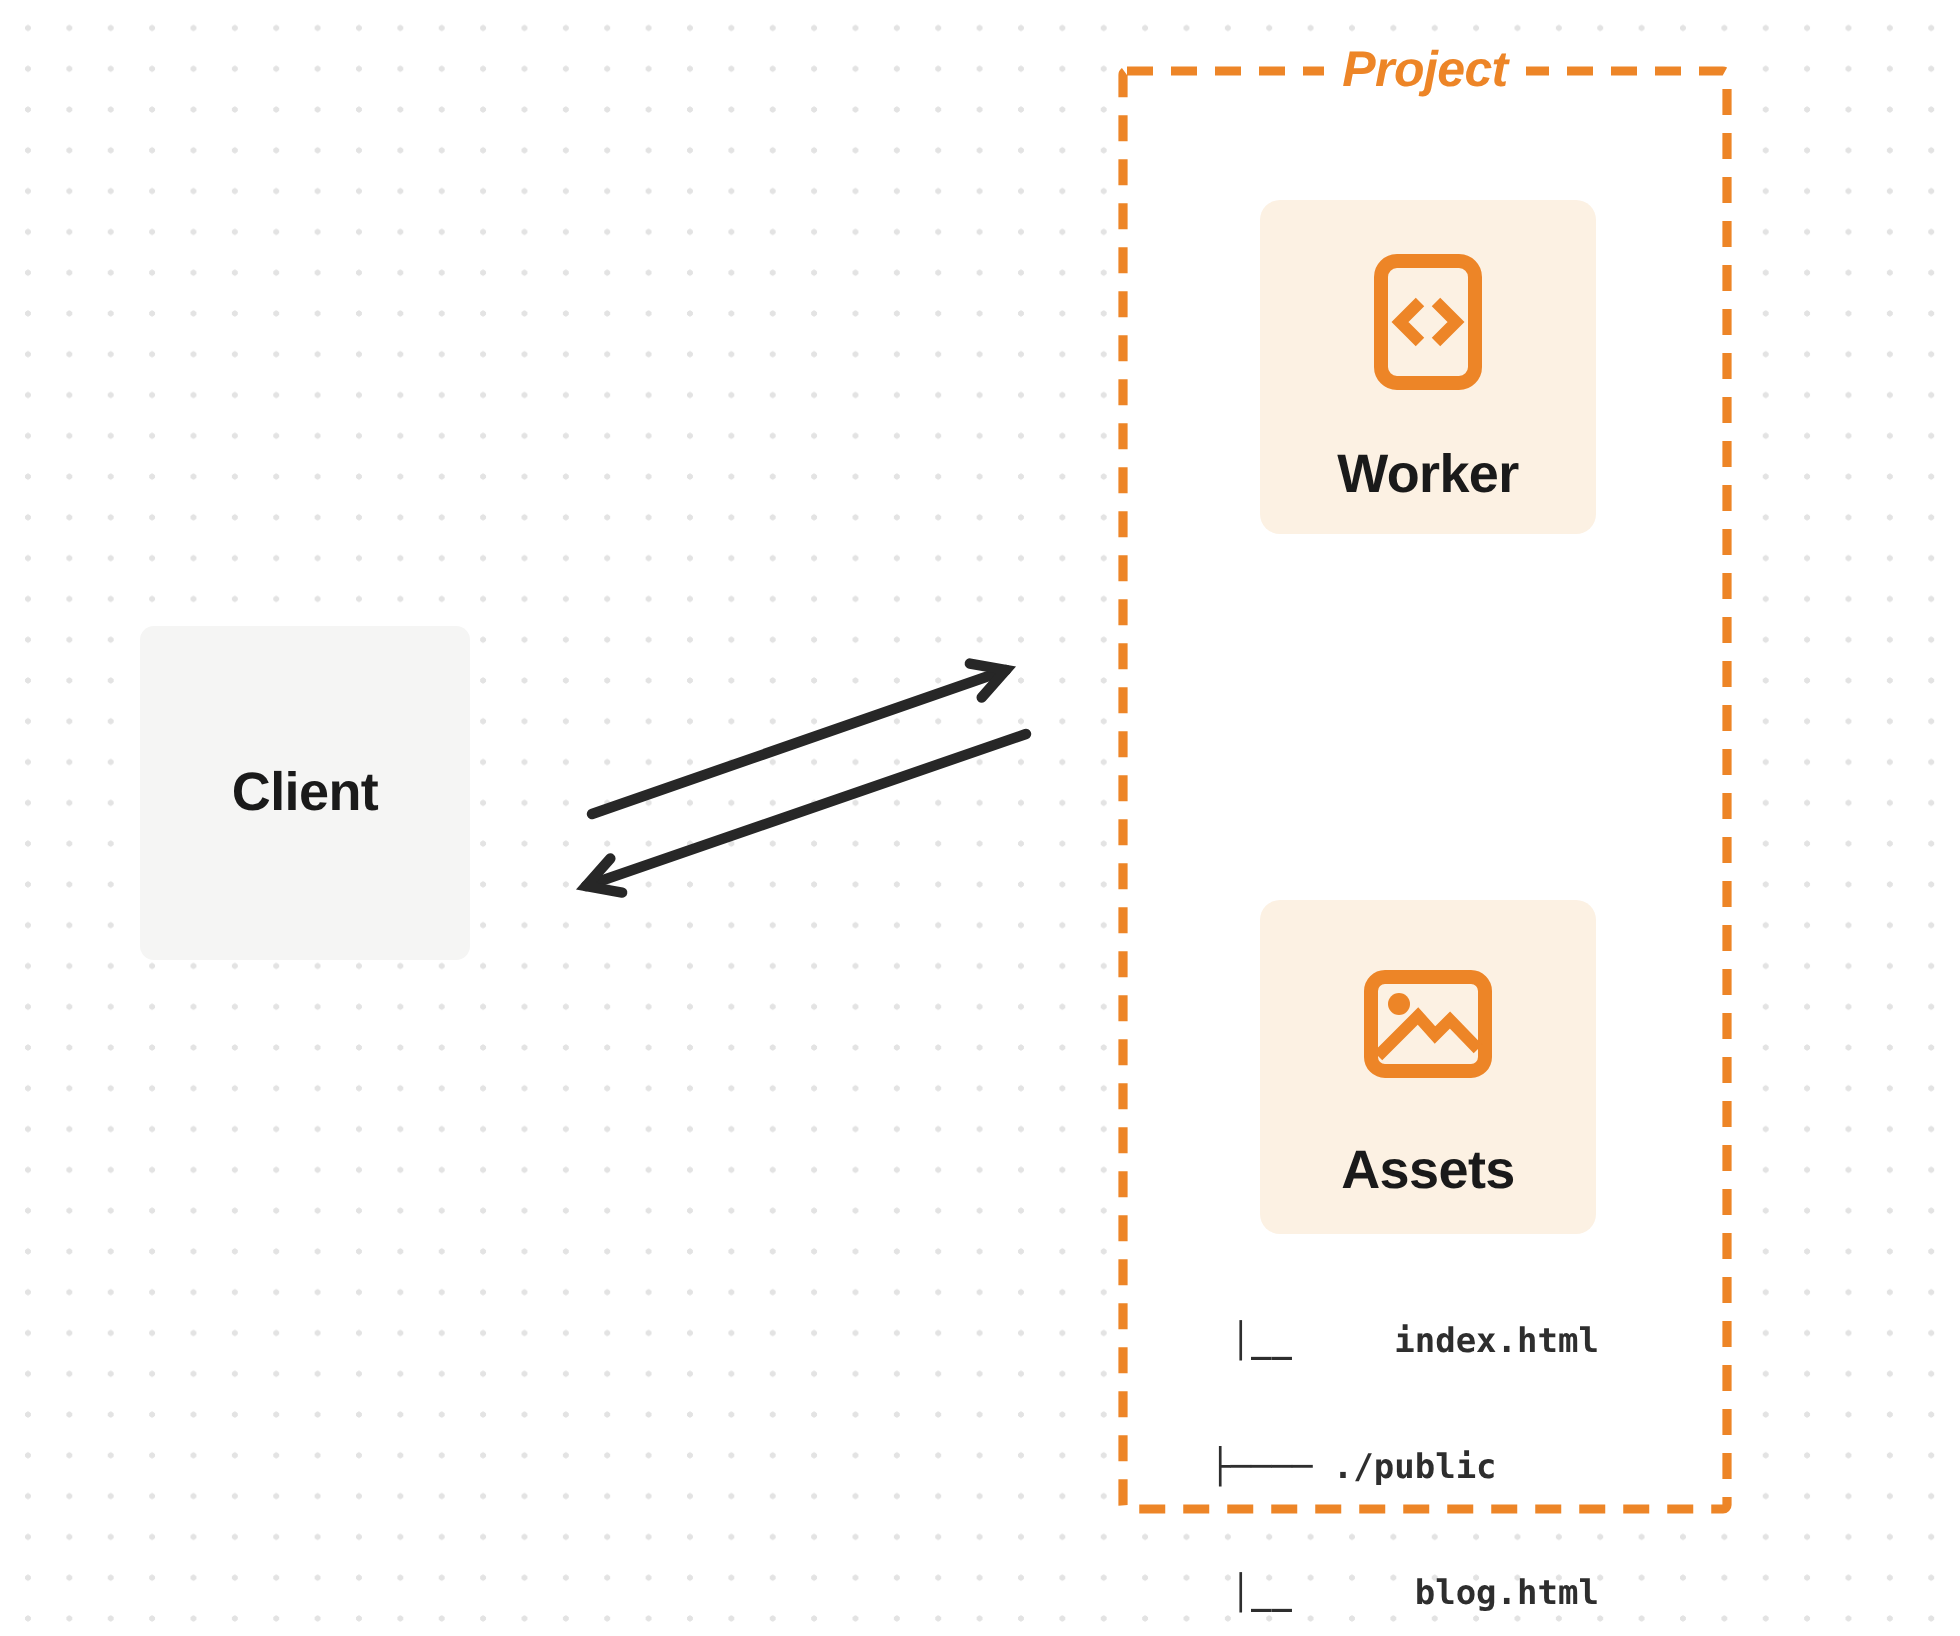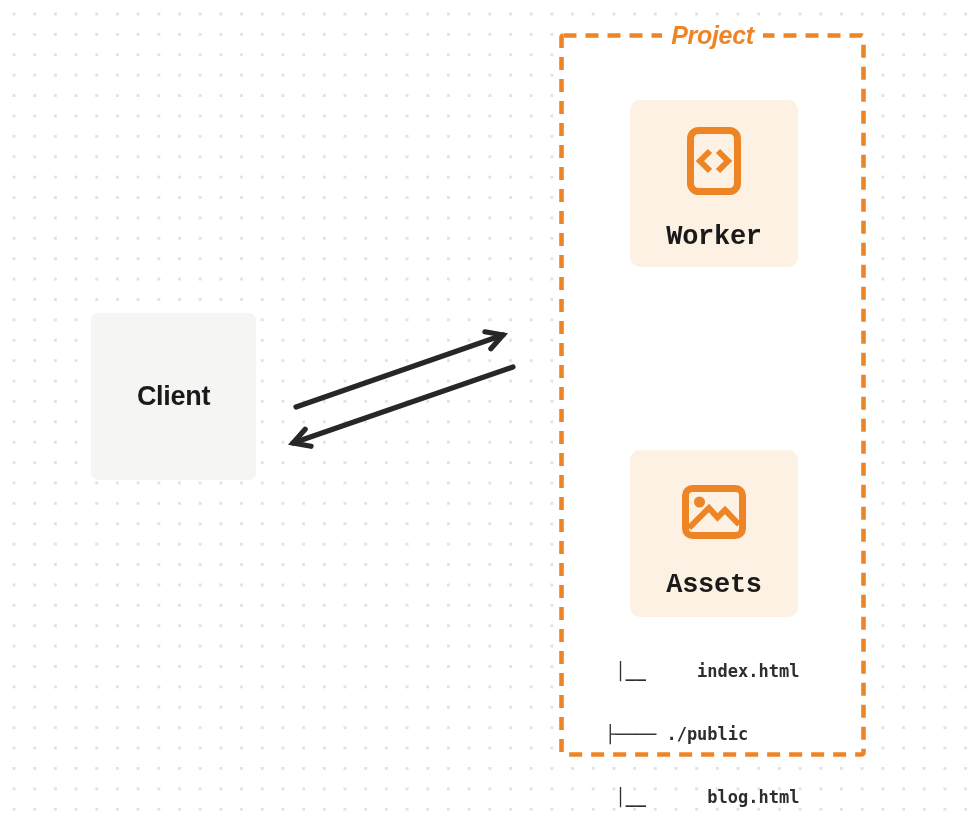--- a/index.html
+++ b/index.html
@@ -30,21 +30,21 @@
     z-index: 2;
     pointer-events: none;
   }
 
   .accent-stroke { stroke: var(--accent, #ED8527); }
   .accent-fill   { fill: var(--accent, #ED8527); }
   .arrow-stroke  { stroke: var(--arrow, #272727); }
 
   .client-box {
     position: absolute;
-    left: 91px; top: 313px;
+    left: 70px; top: 313px;
     width: 165px; height: 167px;
     background: var(--client-bg, #F5F5F4);
     border-radius: 7px;
     display: flex; align-items: center; justify-content: center;
     z-index: 3;
   }
   .client-box span {
     font-size: 27px; font-weight: 700;
     color: var(--text, #1A1A1A);
     letter-spacing: -0.3px;
@@ -84,23 +84,23 @@
     border-radius: 10px;
     display: flex; flex-direction: column; align-items: center;
     box-sizing: border-box;
     z-index: 3;
   }
   .card .node-label {
     font-size: 27px; font-weight: 700;
     color: var(--text, #1A1A1A);
     letter-spacing: -0.3px;
   }
-  .worker-card { top: 100px; padding-top: 27px; font-family: Liberation Mono, monospace; }
+  .worker-card { top: 100px; padding-top: 27px; }
   .worker-card .node-label { margin-top: 27px; }
-  .assets-card { top: 450px; padding-top: 35px; font-family: Liberation Mono, monospace; }
+  .assets-card { top: 450px; padding-top: 35px; }
   .assets-card .node-label { margin-top: 31px; }
 
   .file-tree {
     position: absolute;
     left: 605px; top: 619px;
     z-index: 3;
     font-family: "DejaVu Sans Mono", monospace;
     font-size: 17px;
     line-height: 21px;
     font-weight: 700;

